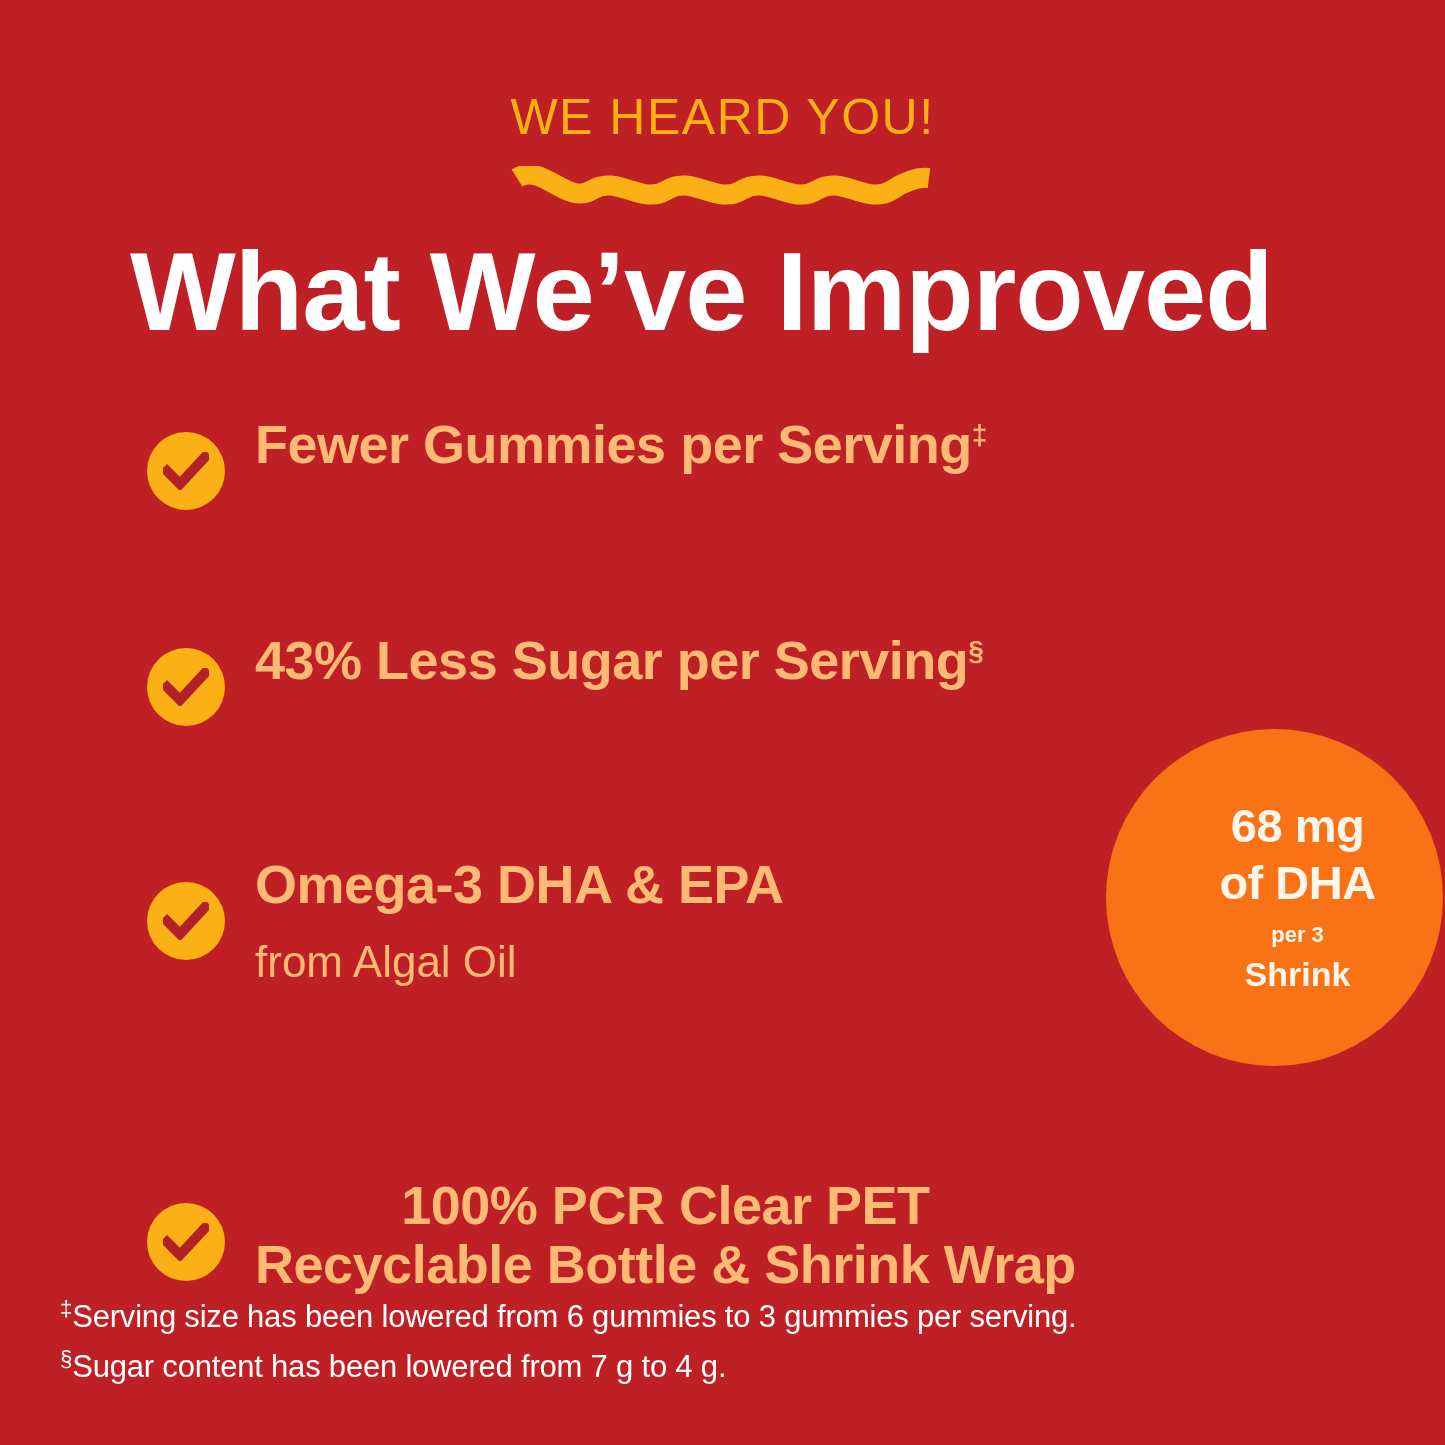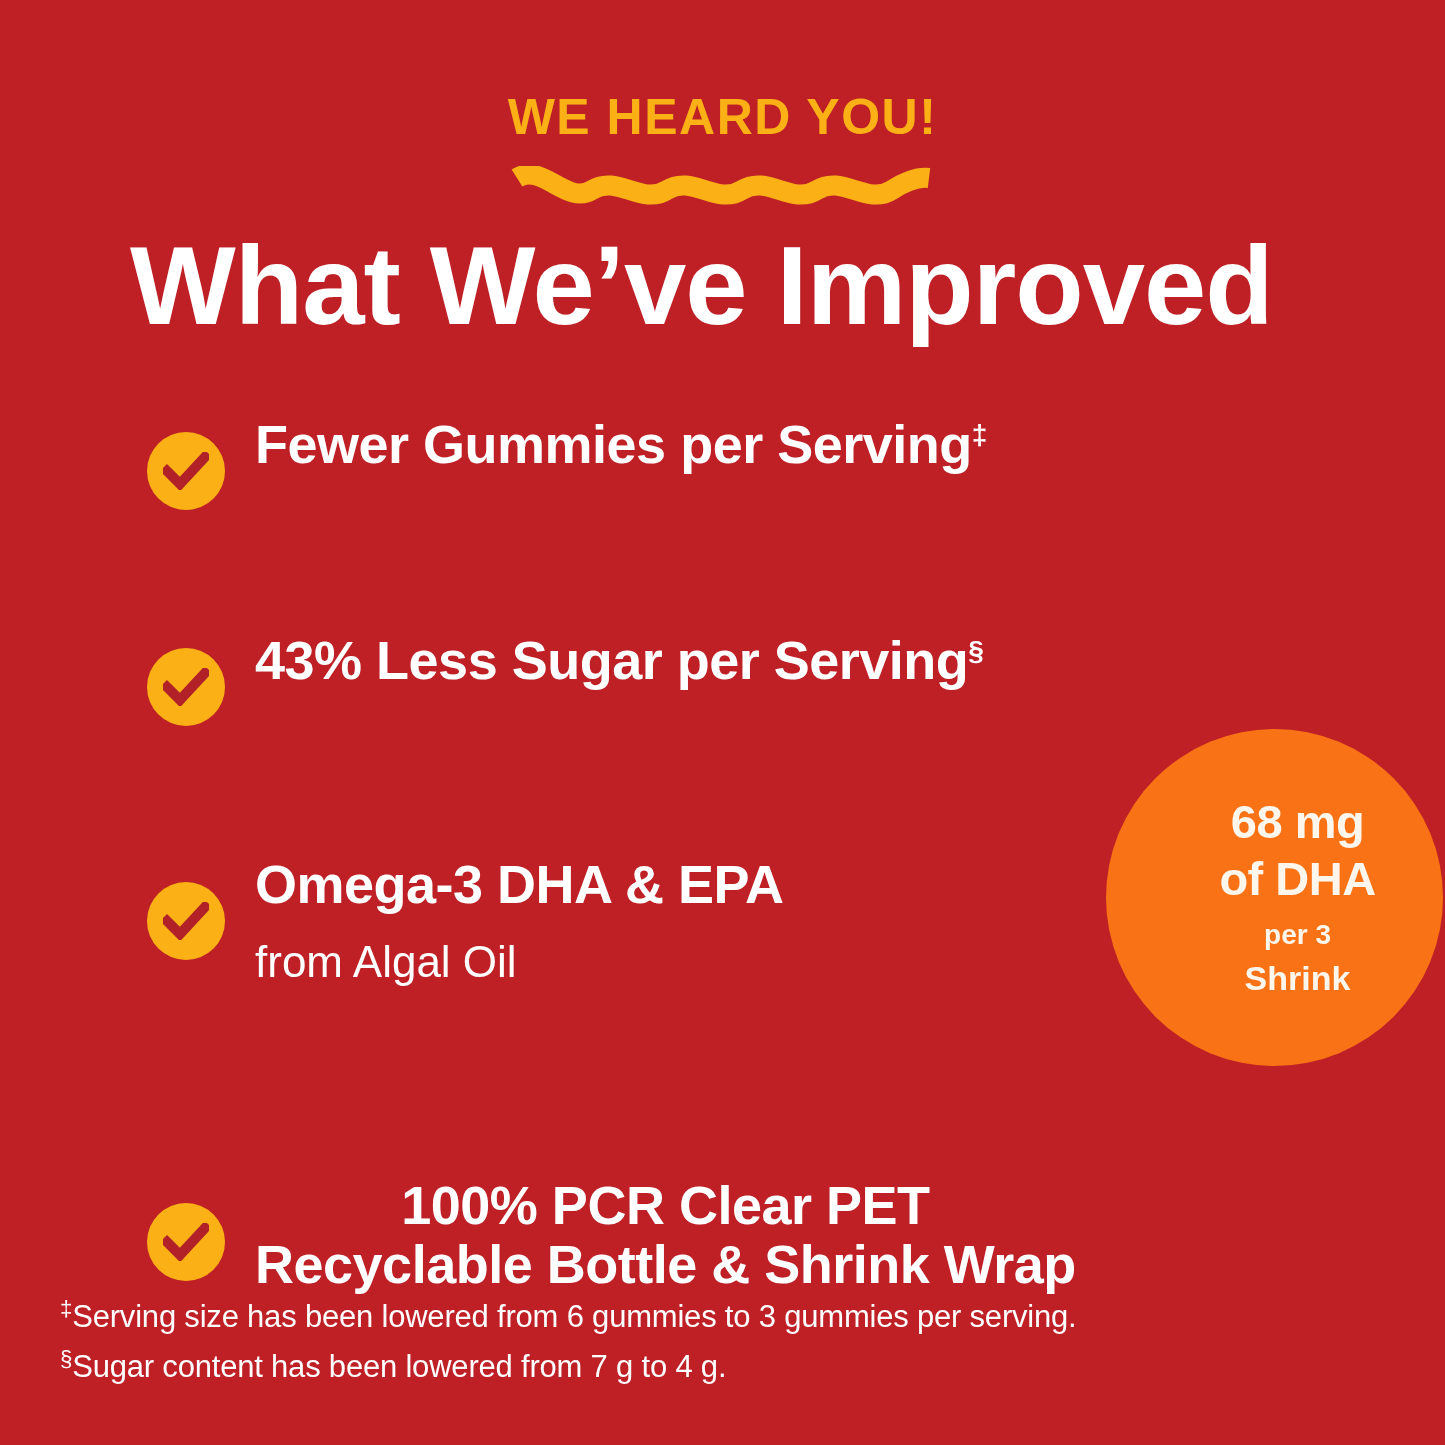--- a/index.html
+++ b/index.html
@@ -25,40 +25,40 @@
 
   
   .kicker {
     position:absolute;
     top:92px;
     left:0;
     width:100%;
     text-align:center;
     color:#fbb116;
     font-size:50px;
-    font-weight:bold;
+    font-weight:normal;
     letter-spacing:1.5px;
     line-height:1;
     font-stretch:condensed;
   }
 
   .squiggle-wrap {
     position:absolute;
     top:166px;
     left:0;
     width:100%;
     display:flex;
     justify-content:center;
   }
   .squiggle { display:block; }
 
   
   .headline {
     position:absolute;
-    top:229px;
+    top:235px;
     left:130px;
     width:1230px;
     color:#ffffff;
     font-size:112px;
     font-weight:bold;
     line-height:1.02;
     letter-spacing:-1px;
     white-space:nowrap;
   }
 
@@ -87,21 +87,21 @@
     line-height:1.04;
     letter-spacing:-0.5px;
   }
   .dha-line2 {
     font-size:47px;
     font-weight:bold;
     line-height:1.04;
     letter-spacing:-0.5px;
   }
   .dha-line3 {
-    font-size:28px;
+    font-size:22px;
     font-weight:bold;
     line-height:1.12;
     margin-top:7px;
   }
   .dha-line4 {
     font-size:34px;
     font-weight:bold;
     line-height:1.12;
   }
 
@@ -132,21 +132,21 @@
     border-radius:50%;
     background:#fbb116;
     display:flex;
     align-items:center;
     justify-content:center;
     margin-right:30px;
   }
   .check-circle svg { display:block; }
 
   .bullet-text {
-    color:#ffffff;
+    color:#fdba74;
     font-weight:bold;
     font-size:54px;
     line-height:1.09;
     letter-spacing:-0.5px;
     padding-top:2px;
   }
   .bullet-text sup {
     font-size:0.52em;
     vertical-align:super;
     line-height:0;

